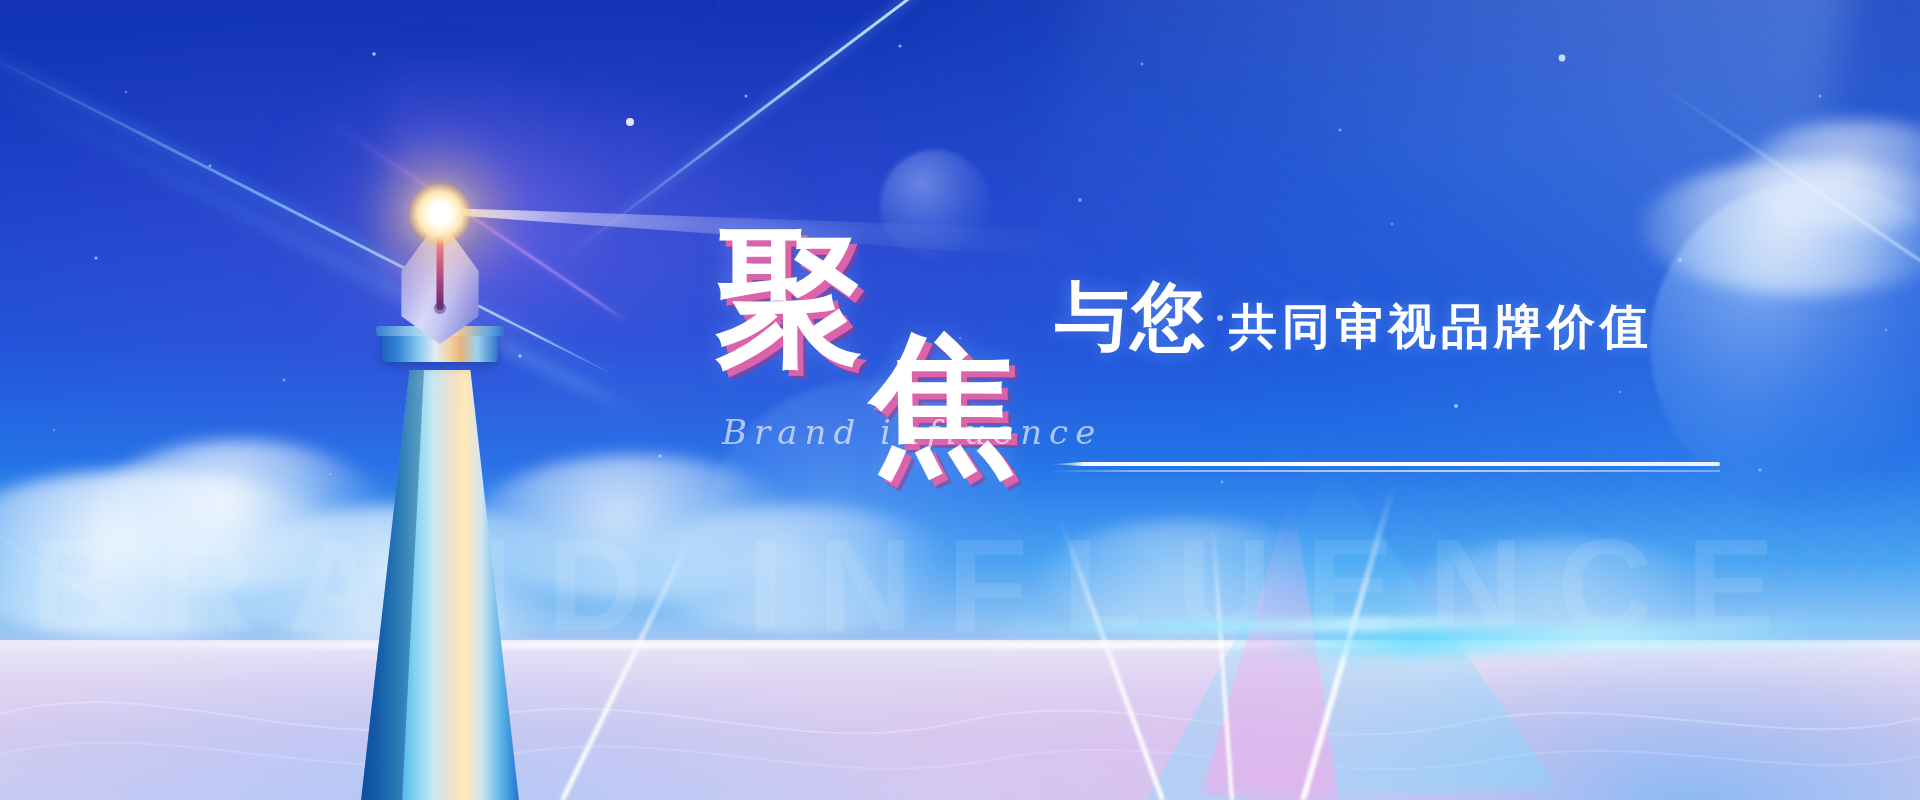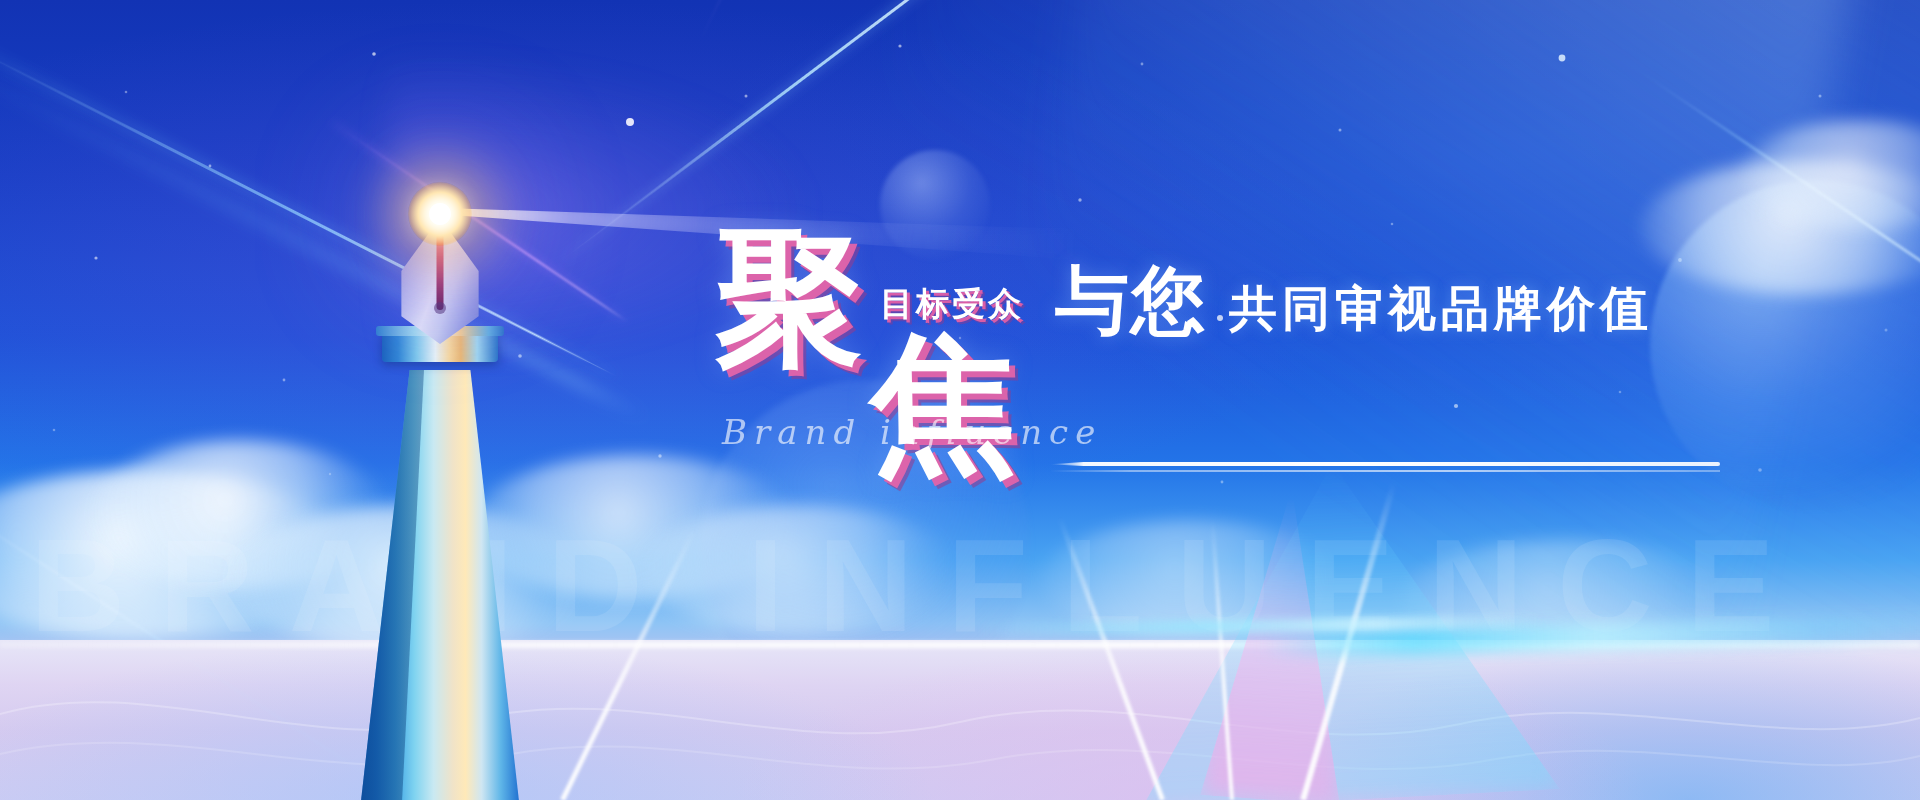--- a/index.html
+++ b/index.html
@@ -382,21 +382,21 @@
     left: 722px; top: 412px;
     font-family: "DejaVu Serif", "Liberation Serif", serif;
     font-style: italic;
     font-size: 34px;
     letter-spacing: 7px;
     color: rgba(255,255,255,0.62);
     white-space: nowrap;
   }
 
   
-  .right-col { position: absolute; left: 1055px; top: 250px; }
+  .right-col { position: absolute; left: 1055px; top: 271px; font-family: Liberation Mono, monospace; }
 
   .line1 { position: relative; display: flex; align-items: flex-end; height: 88px; }
   .yu-nin {
     font-size: 74px;
     font-weight: 700;
     color: #ffffff;
     line-height: 1;
     letter-spacing: 2px;
     text-shadow: 0 0 18px rgba(140,190,255,0.45);
   }
@@ -552,21 +552,20 @@
     <div class="beacon-core"></div>
   </div>
 
   <div class="copy">
 
     <div class="ju-jiao">
       <div class="big-char char-ju">聚</div>
       <div class="big-char char-jiao">焦</div>
     </div>
 
-    <div class="audience-tag">目标受众</div>
 
     <div class="script-line">Brand influence</div>
 
     <div class="right-col">
       <div class="line1">
         <span class="yu-nin">与您</span>
         <span class="headline-right">共同审视品牌价值</span>
       </div>
     </div>
 

